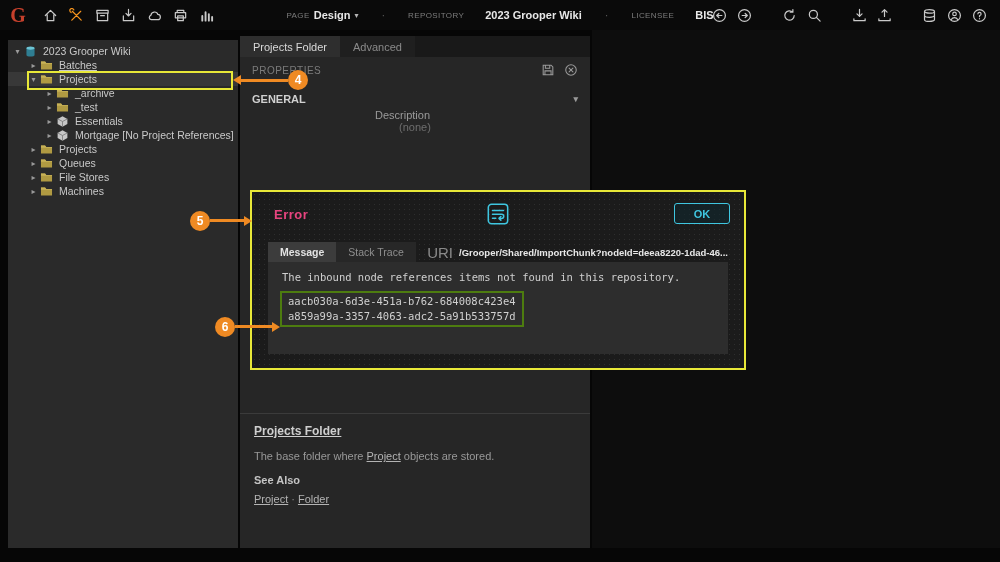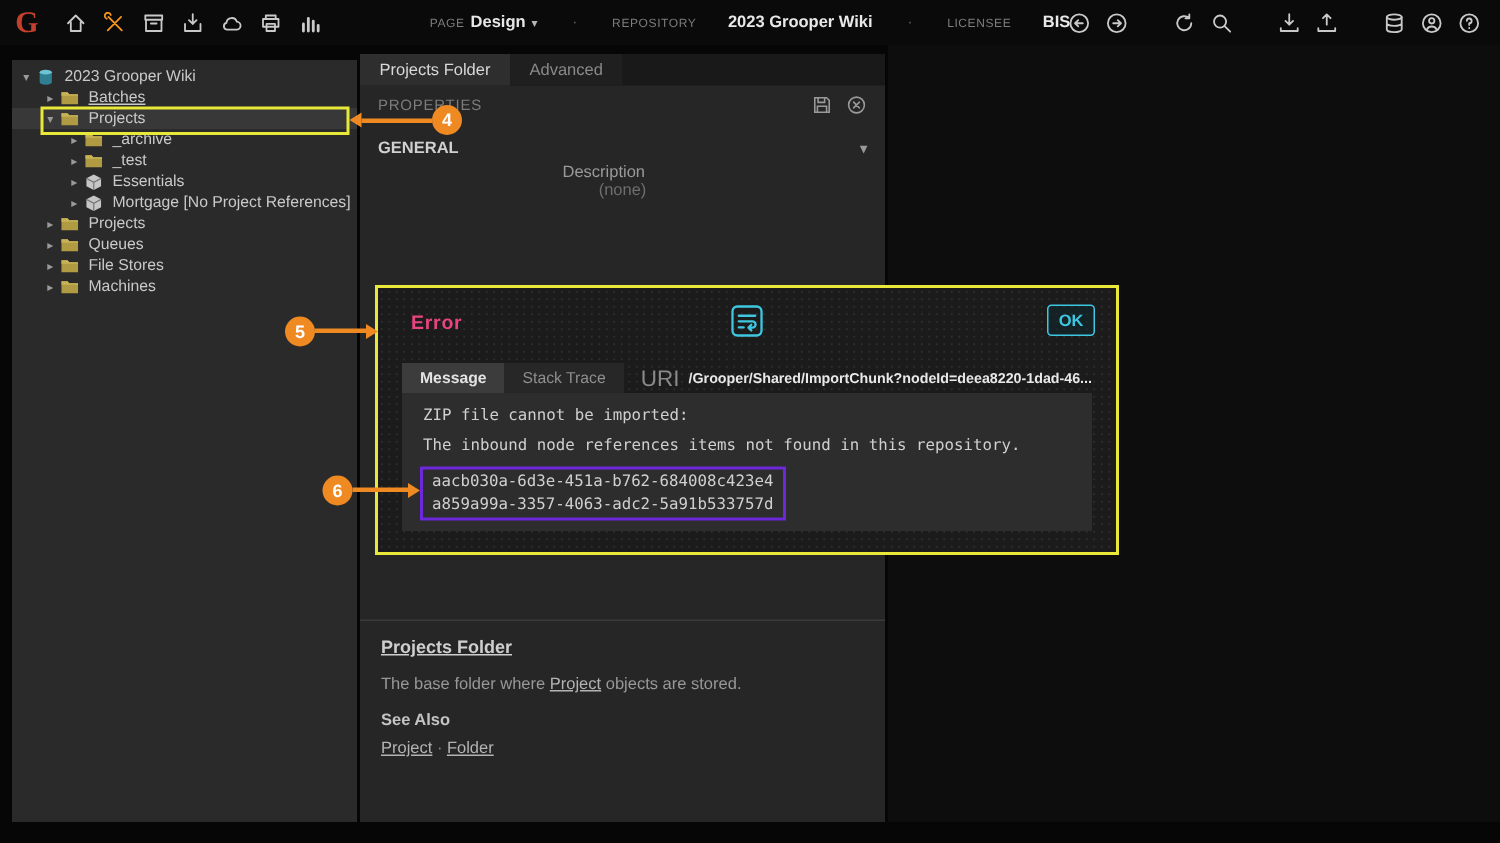--- a/index.html
+++ b/index.html
@@ -59,31 +59,31 @@
   .see-links { margin-top:7px; font-size:11px; color:#989898; }
   .sep { padding:0 3px; color:#8a8a8a; }
 
   .right-pane { position:absolute; left:592px; top:30px; width:408px; height:518px; background:#0d0d0d; z-index:1; }
 
   
   .dialog { position:absolute; left:250px; top:190px; width:496px; height:180px; border:2px solid #e8e838; background-color:#1b1b1b; background-image:radial-gradient(#2e2e2e 0.8px, transparent 0.9px); background-size:5px 5px; z-index:20; }
   .dialog-title { position:absolute; left:22px; top:15px; font-size:13px; font-weight:bold; color:#e8447f; letter-spacing:.5px; }
   .wrap-btn { position:absolute; left:50%; top:9px; transform:translateX(-50%); width:26px; height:26px; cursor:pointer; display:flex; align-items:center; justify-content:center; }
   .wrap-btn svg { width:22px; height:22px; stroke:#3fc6e0; fill:none; stroke-width:1.4; stroke-linecap:round; stroke-linejoin:round; }
-  .ok-btn { position:absolute; right:14px; top:11px; width:32px; height:21px; border:1px solid #3fc6e0; border-radius:3px; color:#3fc6e0; font-size:11px; font-weight:bold; display:flex; align-items:center; justify-content:center; background:rgba(15,40,48,.55); cursor:pointer; }
+  .ok-btn { position:absolute; right:14px; top:11px; width:56px; height:21px; border:1px solid #3fc6e0; border-radius:3px; color:#3fc6e0; font-size:11px; font-weight:bold; display:flex; align-items:center; justify-content:center; background:rgba(15,40,48,.55); cursor:pointer; }
   .dlg-body { position:absolute; left:16px; top:50px; right:16px; bottom:14px; }
   .dlg-tabs { display:flex; height:20px; align-items:stretch; }
   .dlg-tab { padding:0 12px; display:flex; align-items:center; font-size:10.5px; color:#8f8f8f; background:#272727; cursor:pointer;text-align:center; }
   .dlg-tab.active { background:#3c3c3c; color:#e3e3e3; font-weight:bold; }
   .dlg-uri { margin-left:auto; display:flex; align-items:center; gap:6px; min-width:0; }
   .uri-label { font-size:15px; color:#8a8a8a; }
   .uri-value { font-size:9.5px; font-weight:bold; color:#e8e8e8; white-space:nowrap; overflow:hidden; max-width:290px; }
   .msg-box { position:absolute; left:0; right:0; top:20px; bottom:0; background:#2d2d2d; padding:9px 14px; font-family:"DejaVu Sans Mono", monospace; font-size:10.5px; color:#d0d0d0; }
   .msg-line { margin-bottom:8px; white-space:nowrap; }
-  .guid-box { display:inline-block; border:2px solid #6d28d9; padding:1px 6px; line-height:15px; margin-left:-2px; white-space:nowrap; }
+  .guid-box { display:inline-block; border:2px solid #4d7c0f; padding:1px 6px; line-height:15px; margin-left:-2px; white-space:nowrap; }
 
   
   .ann-circle { position:absolute; width:20px; height:20px; border-radius:50%; background:#ef8a23; color:#fff; font-size:12px; font-weight:bold; display:flex; align-items:center; justify-content:center; z-index:30; }
   .ann-line { position:absolute; height:3px; background:#ef8a23; z-index:29; }
   .ann-head { position:absolute; width:0; height:0; z-index:29; }
   .ann-head.pt-left  { border-top:5px solid transparent; border-bottom:5px solid transparent; border-right:8px solid #ef8a23; }
   .ann-head.pt-right { border-top:5px solid transparent; border-bottom:5px solid transparent; border-left:8px solid #ef8a23; }
   .ann-box { position:absolute; border:2px solid #e8e838; z-index:25; pointer-events:none; }
 </style>
 </head>
@@ -377,21 +377,20 @@
     <div class="dlg-body">
       <div class="dlg-tabs">
         <div class="dlg-tab active">Message</div>
         <div class="dlg-tab">Stack Trace</div>
         <div class="dlg-uri">
           <span class="uri-label">URI</span>
           <span class="uri-value">/Grooper/Shared/ImportChunk?nodeId=deea8220-1dad-46...</span>
         </div>
       </div>
       <div class="msg-box">
-        <div class="msg-line">ZIP file cannot be imported:</div>
         <div class="msg-line">The inbound node references items not found in this repository.</div>
         <div class="guid-box">
           <div>aacb030a-6d3e-451a-b762-684008c423e4</div>
           <div>a859a99a-3357-4063-adc2-5a91b533757d</div>
         </div>
       </div>
     </div>
   </div>
 
   <div class="ann-box" style="left:27px; top:71px; width:206px; height:19px;"></div>

